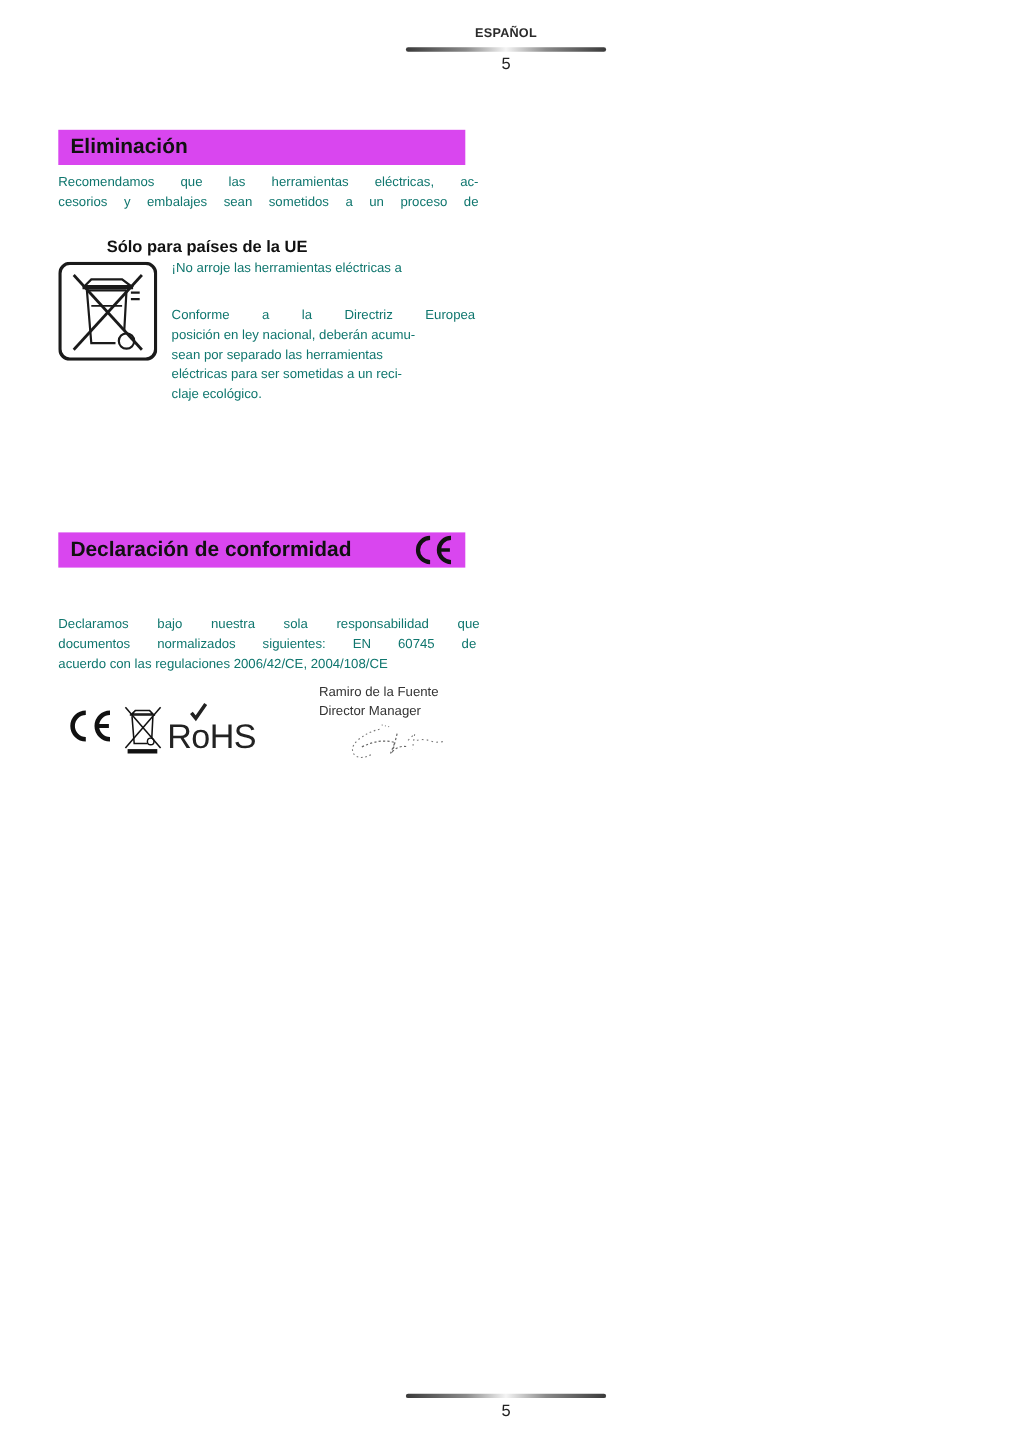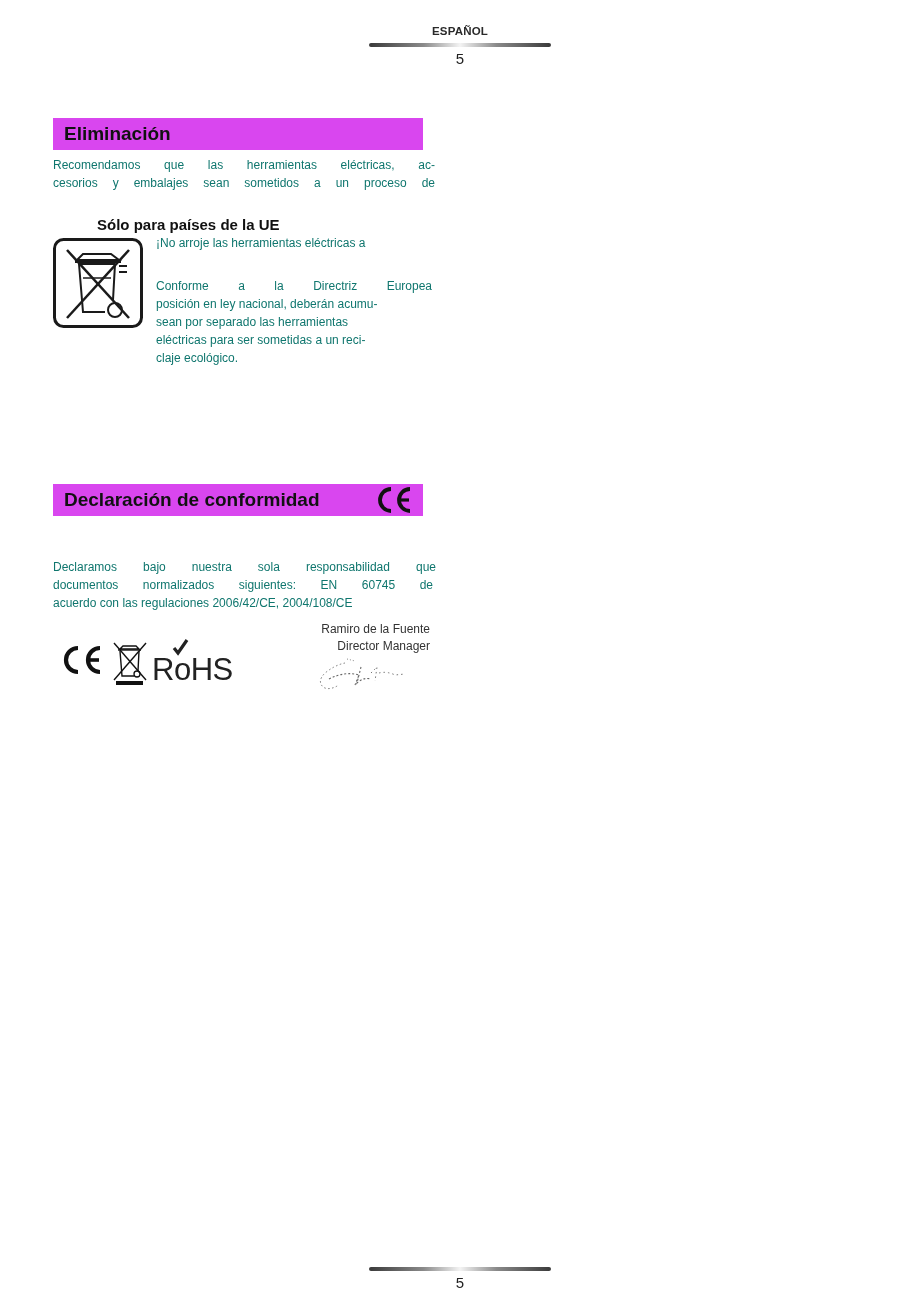--- a/index.html
+++ b/index.html
@@ -36,21 +36,21 @@
       position: absolute; left: 53px; top: 216px; font-size: 15px; font-weight: bold; color: #111; margin-left: 44px;
     }
     .weee-box {
       position: absolute; left: 53px; top: 238px; width: 90px; height: 90px;
     }
     .ce-title {
       position: absolute; left: 375px; top: 486px; width: 38px; height: 28px;
     }
     .marks { position: absolute; left: 60px; top: 638px; height: 50px; width: 180px; }
     .sig-name {
-      position: absolute; left: 290px; width: 140px; text-align: right;
+      position: absolute; left: 290px; width: 140px; text-align: left;
       font-size: 12px; color: #333;
     }
     .sig {
       position: absolute; left: 315px; top: 655px; width: 95px; height: 40px;
     }
   </style>
 </head>
 <body>
 
 <div class="hdr-lang">ESPAÑOL</div>

